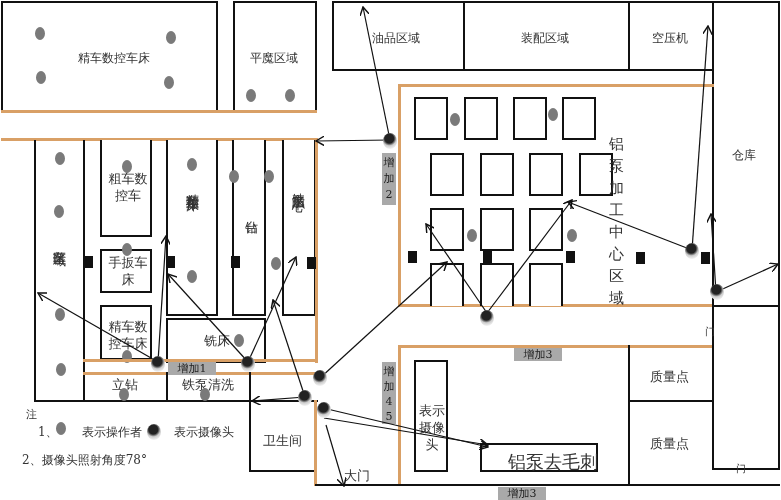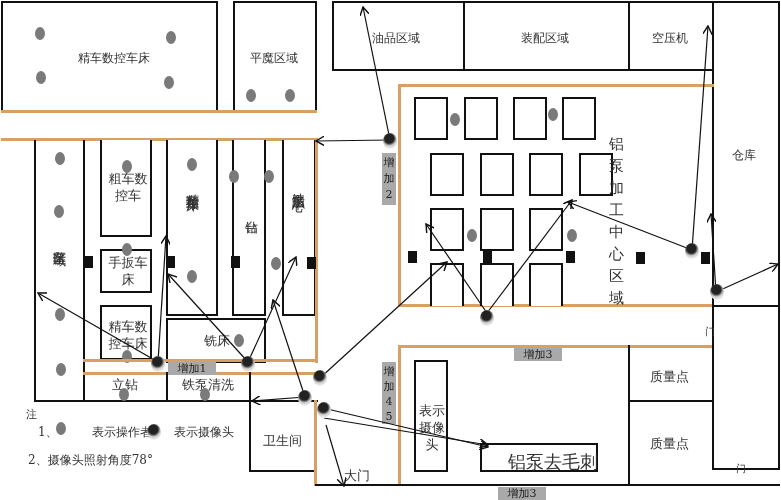--- a/index.html
+++ b/index.html
@@ -200,16 +200,16 @@
 <div class="cam" style="left:298px;top:390px;"></div>
 <div class="cam" style="left:317px;top:402px;"></div>
 <div class="cam" style="left:383px;top:133px;"></div>
 <div class="cam" style="left:480px;top:310px;"></div>
 <div class="cam" style="left:685px;top:243px;"></div>
 <div class="cam" style="left:710px;top:284px;"></div>
 
 <div class="lbl" style="left:26px;top:407px;font-size:11px;">注</div>
 <div class="lbl" style="left:38px;top:424px;">1、</div>
 <div class="op" style="left:56px;top:422px;"></div>
-<div class="lbl" style="left:92px;top:424px;">表示操作者</div>
+<div class="lbl" style="left:82px;top:424px;">表示操作者</div>
 <div class="cam" style="left:147px;top:424px;"></div>
 <div class="lbl" style="left:174px;top:424px;">表示摄像头</div>
-<div class="lbl" style="left:28px;top:452px;">2、摄像头照射角度78°</div>
+<div class="lbl" style="left:22px;top:452px;">2、摄像头照射角度78°</div>
 
 </body></html>

